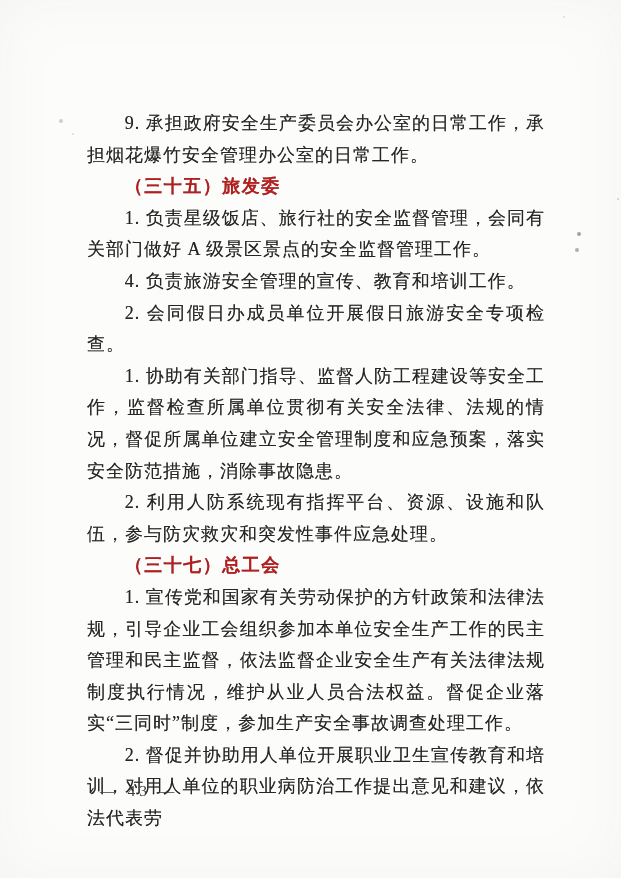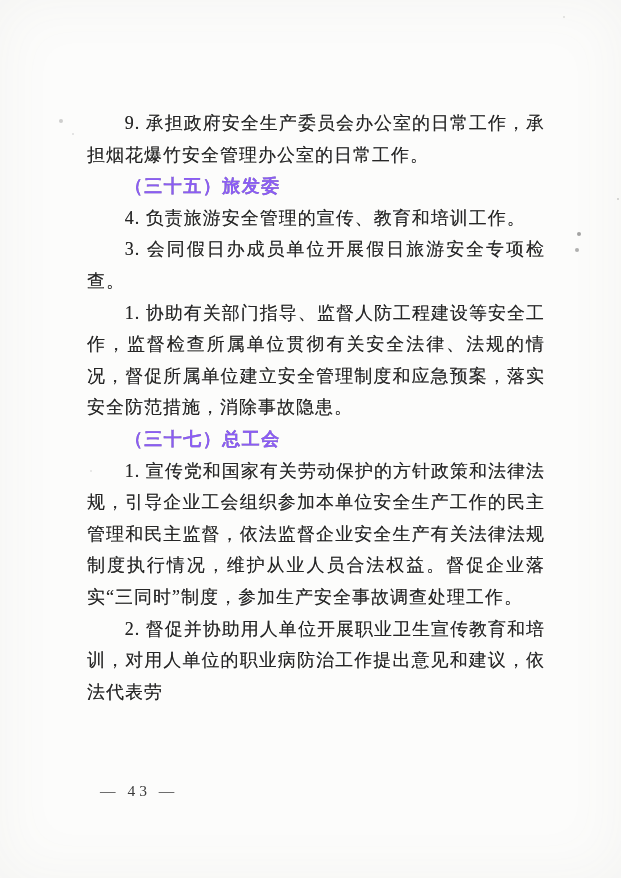--- a/index.html
+++ b/index.html
@@ -29,21 +29,21 @@
   }
   .block {
     margin: 0;
     text-indent: 2.1em;
     
     text-shadow: 0 0 0.4px rgba(40,40,40,0.55);
   }
   .block.heading {
     font-weight: 700;
     letter-spacing: 1.5px;
-    color: #8b5cf6;
+    color: #b91c1c;
   }
   .page-number {
     position: absolute;
     left: 100px;
     top: 782px;
     font-size: 15.5px;
     letter-spacing: 4px;
     color: #3a3a3a;
   }
   
@@ -66,23 +66,25 @@
 </head>
 <body>
 
 <div class="page">
 
   <div class="scan-specks"></div>
 
   <div class="content">
     <p class="block paragraph">9. 承担政府安全生产委员会办公室的日常工作，承担烟花爆竹安全管理办公室的日常工作。</p>
     <p class="block heading">（三十五）旅发委</p>
+    <p class="block paragraph">1. 负责星级饭店、旅行社的安全监督管理，会同有关部门做好 A 级景区景点的安全监督管理工作。</p>
     <p class="block paragraph">4. 负责旅游安全管理的宣传、教育和培训工作。</p>
-    <p class="block paragraph">3. 会同假日办成员单位开展假日旅游安全专项检查。</p>
+    <p class="block paragraph">2. 会同假日办成员单位开展假日旅游安全专项检查。</p>
     <p class="block paragraph">1. 协助有关部门指导、监督人防工程建设等安全工作，监督检查所属单位贯彻有关安全法律、法规的情况，督促所属单位建立安全管理制度和应急预案，落实安全防范措施，消除事故隐患。</p>
+    <p class="block paragraph">2. 利用人防系统现有指挥平台、资源、设施和队伍，参与防灾救灾和突发性事件应急处理。</p>
     <p class="block heading">（三十七）总工会</p>
     <p class="block paragraph">1. 宣传党和国家有关劳动保护的方针政策和法律法规，引导企业工会组织参加本单位安全生产工作的民主管理和民主监督，依法监督企业安全生产有关法律法规制度执行情况，维护从业人员合法权益。督促企业落实“三同时”制度，参加生产安全事故调查处理工作。</p>
     <p class="block paragraph">2. 督促并协助用人单位开展职业卫生宣传教育和培训，对用人单位的职业病防治工作提出意见和建议，依法代表劳</p>
   </div>
 
   <div class="page-number">— 43 —</div>
 
 </div>
 
 </body></html>

